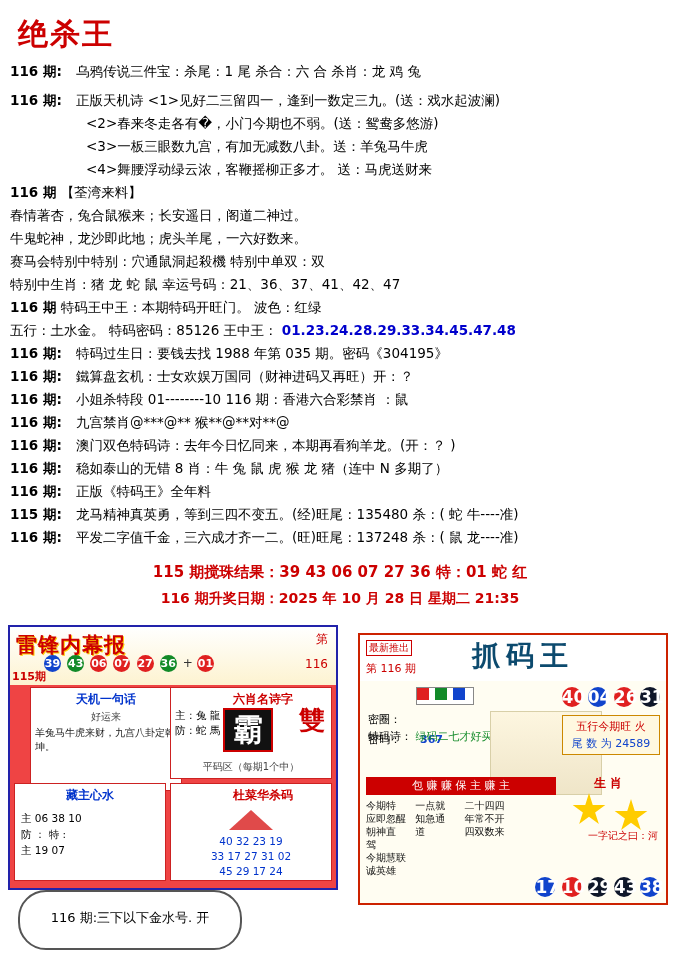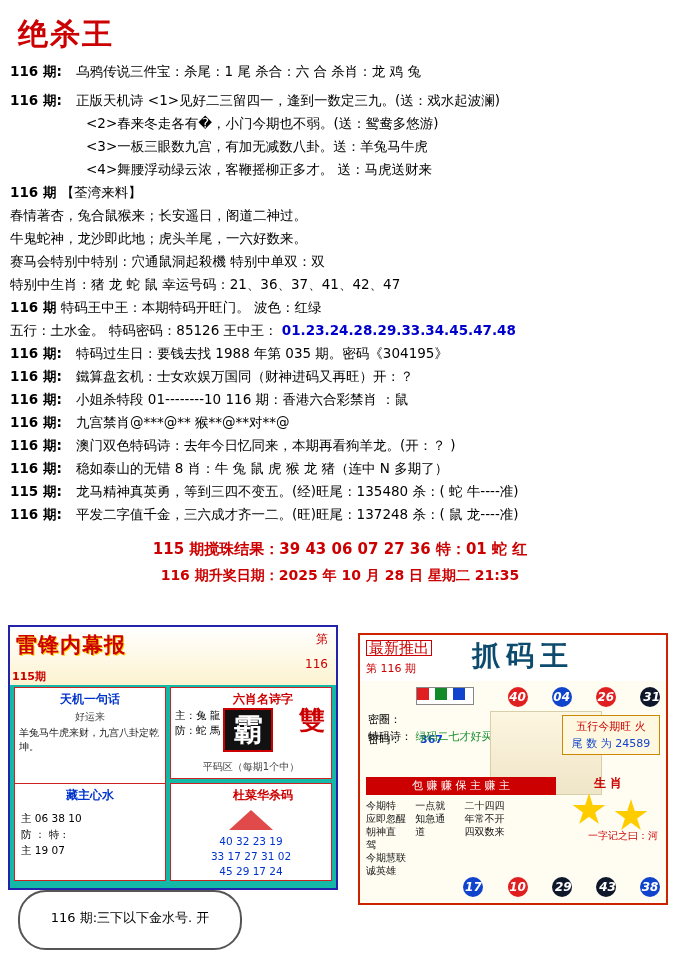--- a/index.html
+++ b/index.html
@@ -39,21 +39,21 @@
     line-height:26px;
   }
   .sp{display:inline-block;width:10px;}
 
   
   .imgs{position:absolute;left:0;top:625px;width:677px;height:290px;}
 
   
   .poster-l{
     position:absolute;left:8px;top:0;width:330px;height:265px;
-    border:2px solid #2222aa;background:#14b8a6;
+    border:2px solid #2222aa;background:#ef4444;
     box-sizing:border-box;
   }
   .pl-head{
     position:relative;height:58px;
     background:linear-gradient(#ffffff,#fdf3d0);
   }
   .pl-logo{
     position:absolute;left:6px;top:4px;
     font-size:21px;font-weight:bold;color:#cc0000;
     letter-spacing:1px;
@@ -71,21 +71,21 @@
   .ball.b{background:#1144cc;}
   .ball.g{background:#128a28;}
   .plus{display:inline-block;width:10px;text-align:center;font-size:12px;color:#333;}
   .pl-115{position:absolute;left:2px;top:42px;font-size:11px;color:#cc0000;font-weight:bold;}
 
   .pl-body{position:relative;height:203px;padding:3px;}
   .panel{
     border:1px solid #cc2222;background:#fff;box-sizing:border-box;
     position:absolute;
   }
-  .p1{left:4px;top:2px;width:152px;height:104px;}
+  .p1{left:20px;top:2px;width:152px;height:104px;}
   .p2{left:160px;top:2px;width:162px;height:92px;}
   .p3{left:4px;top:98px;width:152px;height:98px;}
   .p4{left:160px;top:98px;width:162px;height:98px;}
   .p-ttl{
     text-align:center;font-size:12px;color:#0033cc;font-weight:bold;
     padding:3px 0 2px;
   }
   .p-ttl.r{color:#cc0000;margin-left:24px;}
   .p-sub{font-size:10px;color:#444;text-align:center;}
   .p-txt{font-size:10px;color:#222;padding:2px 4px;line-height:14px;}
@@ -108,21 +108,21 @@
     border-bottom:20px solid #e04a4a;
   }
 
   
   .poster-r{
     position:absolute;left:358px;top:8px;width:310px;height:272px;
     border:2px solid #cc2200;background:#fffdf2;box-sizing:border-box;
   }
   .pr-head{position:relative;height:46px;background:#fff;}
   .pr-badge{
-    position:absolute;left:6px;top:5px;font-size:15px;color:#cc0000;
+    position:absolute;left:6px;top:5px;font-size:10px;color:#cc0000;
     border:1px solid #cc0000;padding:1px 2px;line-height:12px;text-align:center;
   }
   .pr-qi{position:absolute;left:6px;top:26px;font-size:11px;color:#cc0000;}
   .pr-title{
     position:absolute;left:112px;top:2px;font-size:28px;font-weight:bold;
     color:#0c4a6e;letter-spacing:6px;
   }
   .pr-body{position:relative;height:222px;}
   .mi{position:absolute;left:8px;top:8px;font-size:11px;line-height:20px;color:#000;margin-top:21px;}
   .mi-box{
@@ -131,21 +131,21 @@
   }
   .mi-sq{display:inline-block;width:12px;height:12px;margin-right:2px;}
   .tema{position:absolute;left:8px;top:48px;font-size:11px;color:#000;}
   .person{
     position:absolute;left:130px;top:30px;width:110px;height:82px;
     background:linear-gradient(#fdf6e0,#efe5c8);border:1px solid #d8cfa8;
   }
   .pr-balls{position:absolute;right:6px;top:6px;}
   .ball2{
     display:inline-block;width:20px;height:20px;line-height:20px;border-radius:50%;
-    color:#fff;font-size:12px;text-align:center;margin-left:20px;font-weight:bold;font-style:italic;
+    color:#fff;font-size:17px;text-align:center;margin-left:2px;font-weight:bold;
   }
   .ball2.r{background:#e02020;}
   .ball2.b{background:#1144cc;}
   .ball2.g{background:#0f172a;text-align:right;}
   .wuxing{
     position:absolute;right:6px;top:34px;width:96px;
     font-size:11px;color:#cc0000;line-height:17px;text-align:center;
     border:1px solid #cc8800;background:#fff8e0;padding:2px 0;
   }
   .strip{
@@ -246,40 +246,54 @@
     </div>
     <div class="line">
       <span class="b">116 期:</span>
       <span class="sp"></span><span>澳门双色特码诗：去年今日忆同来，本期再看狗羊龙。(开：？ )</span>
     </div>
     <div class="line">
       <span class="b">116 期:</span>
       <span class="sp"></span><span>稳如泰山的无错 8 肖：牛  兔  鼠  虎  猴  龙  猪（连中 N 多期了）</span>
     </div>
     <div class="line">
+      <span class="b">116 期:</span>
+      <span class="sp"></span><span>正版《特码王》全年料</span>
+    </div>
+    <div class="line">
       <span class="b">115 期:</span>
       <span class="sp"></span><span>龙马精神真英勇，等到三四不变五。(经)旺尾：135480 杀：( 蛇  牛----准)</span>
     </div>
     <div class="line">
       <span class="b">116 期:</span>
       <span class="sp"></span><span>平发二字值千金，三六成才齐一二。(旺)旺尾：137248 杀：( 鼠   龙----准)</span>
     </div>
 
     <div class="center-red" style="margin-top:10px;">115 期搅珠结果：39 43 06 07 27 36  特：01 蛇  红</div>
     <div class="center-red2">116 期升奖日期：2025 年 10 月 28 日  星期二  21:35</div>
   </div>
 
   <div class="imgs">
 
     <div class="poster-l">
       <div class="pl-head">
         <div class="pl-logo">雷锋内幕报</div>
         <div class="pl-qi">第</div>
         <div class="pl-qi2">116</div>
         <div class="pl-115">115期</div>
+        <div class="pl-nums">
+          <span class="ball b">39</span>
+          <span class="ball g">43</span>
+          <span class="ball r">06</span>
+          <span class="ball r">07</span>
+          <span class="ball r">27</span>
+          <span class="ball g">36</span>
+          <span class="plus">+</span>
+          <span class="ball r">01</span>
+        </div>
       </div>
       <div class="pl-body">
         <div class="panel p1">
           <div class="p-ttl">天机一句话</div>
           <div class="p-sub">好运来</div>
           <div class="p-txt">羊兔马牛虎来财，九宫八卦定乾坤。</div>
         </div>
         <div class="panel p2">
           <div class="p-ttl r">六肖名诗字</div>
           <div class="p2-left" style="white-space:pre-line;">主：兔 龍

